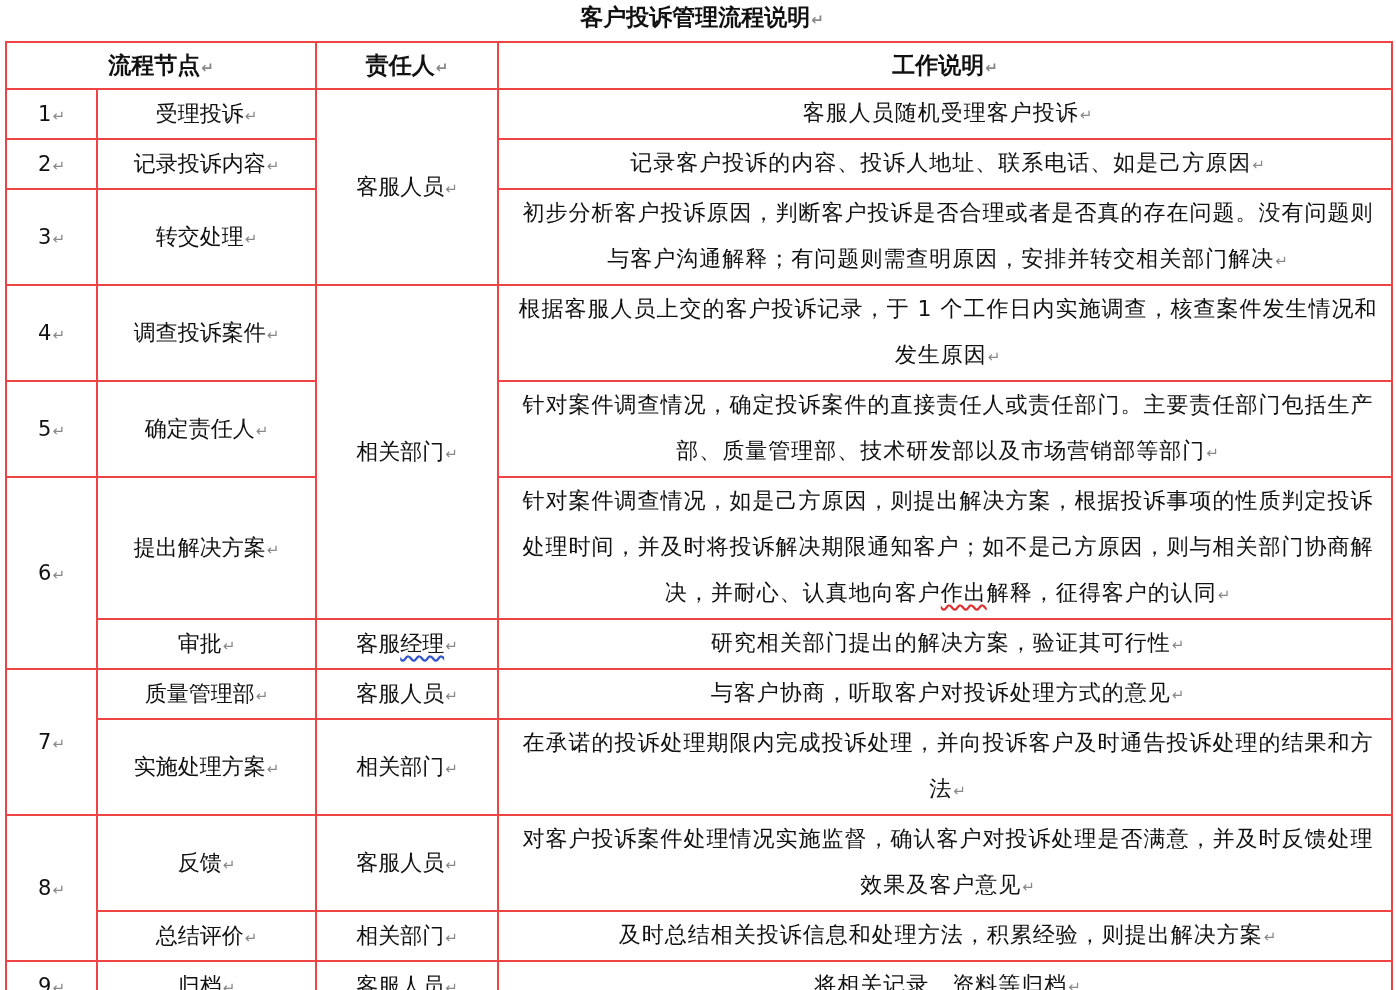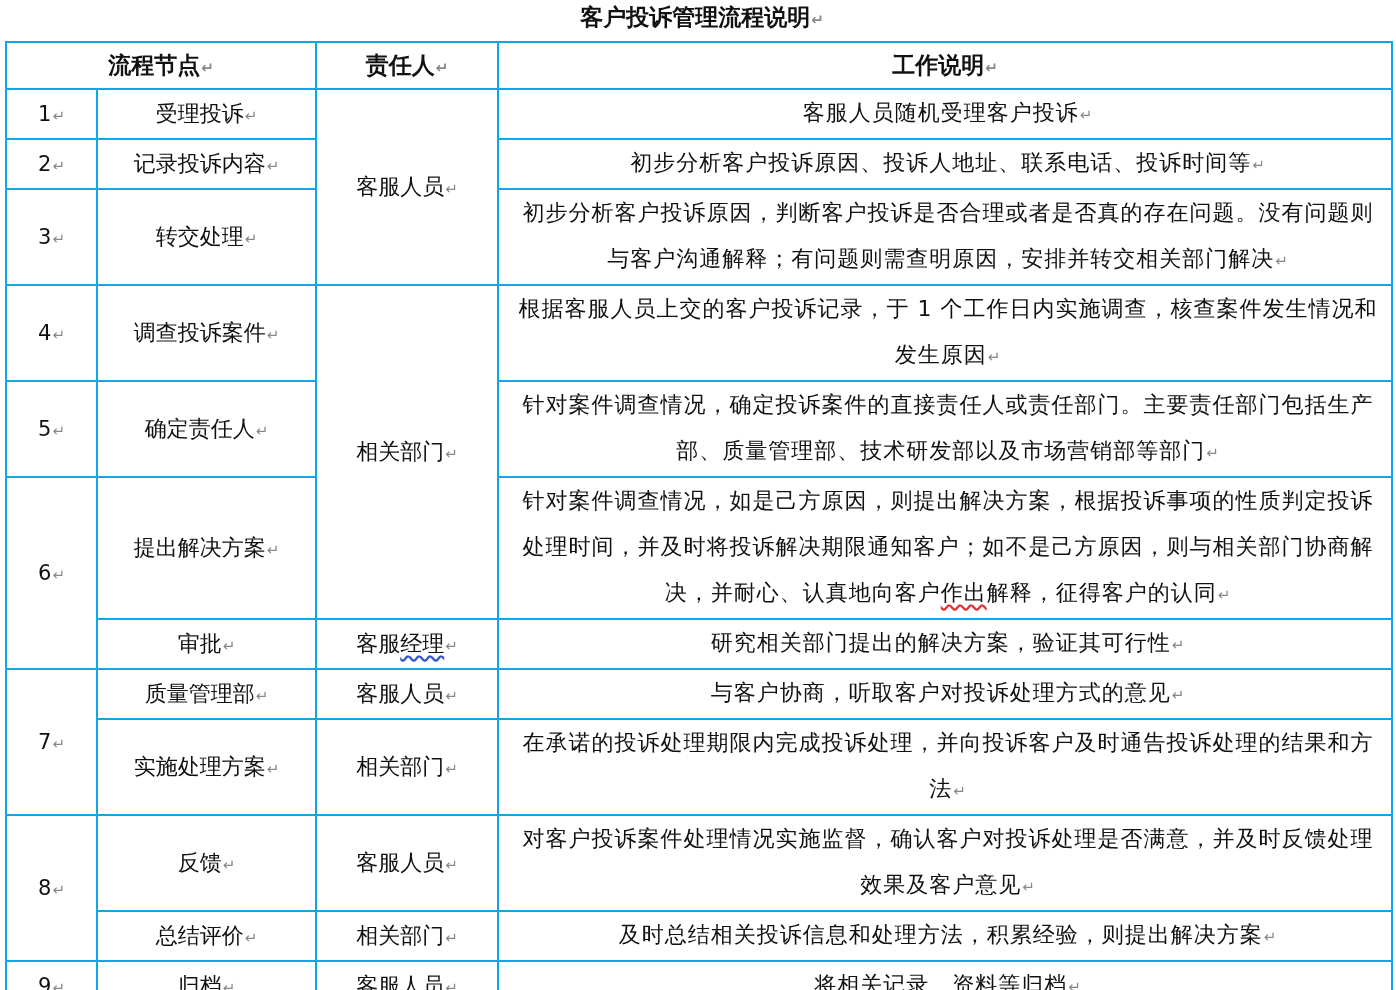--- a/index.html
+++ b/index.html
@@ -1,21 +1,21 @@
 <!DOCTYPE html>
 <html><head>
 <meta charset="utf-8">
 <style>
   html, body { margin:0; padding:0; background:#ffffff; }
   body { width:1396px; height:990px; position:relative; overflow:hidden;
          font-family: "DejaVu Sans", "Liberation Sans", sans-serif; color:#111; }
   .title { position:absolute; left:4px; top:0; width:1396px; height:36px;
            text-align:center; font-weight:bold; font-size:23px; line-height:34px; }
   table { position:absolute; left:5px; top:41px; border-collapse:collapse; table-layout:fixed; width:1386px; }
-  td, th { border:2px solid #0ea5e9; padding:0; vertical-align:middle; }
+  td, th { border:2px solid #ef4444; padding:0; vertical-align:middle; }
   th { font-size:23px; font-weight:bold; height:44px; text-align:center; }
   td { font-size:22px; }
   td.num { text-align:center; font-size:21px; }
   td.node, td.person { text-align:center;margin-left:28px; }
   td.desc { text-align:center; padding:0 10px 0 16px; line-height:46px; letter-spacing:1px; }
   .mark { color:#888; font-size:15px; margin-left:1px; }
   .sq-red { text-decoration: underline wavy #d33; text-underline-offset:4px; }
   .sq-blue { text-decoration: underline wavy #3355cc; text-underline-offset:4px; }
 </style>
 </head>
@@ -42,21 +42,21 @@
   <tr style="height:47px">
     <td class="num"><span>1</span><span class="mark">↵</span></td>
     <td class="node"><span>受理投诉</span><span class="mark">↵</span></td>
     <td class="person" rowspan="3"><span>客服人员</span><span class="mark">↵</span></td>
     <td class="desc"><span>客服人员随机受理客户投诉</span><span class="mark">↵</span></td>
   </tr>
 
   <tr style="height:48px">
     <td class="num"><span>2</span><span class="mark">↵</span></td>
     <td class="node"><span>记录投诉内容</span><span class="mark">↵</span></td>
-    <td class="desc"><span>初步分析客户投诉原因、投诉人地址、联系电话、投诉时间等</span><span class="mark">↵</span></td>
+    <td class="desc"><span>记录客户投诉的内容、投诉人地址、联系电话、如是己方原因</span><span class="mark">↵</span></td>
   </tr>
 
   <tr style="height:94px">
     <td class="num"><span>3</span><span class="mark">↵</span></td>
     <td class="node"><span>转交处理</span><span class="mark">↵</span></td>
     <td class="desc"><span>初步分析客户投诉原因，判断客户投诉是否合理或者是否真的存在问题。没有问题则与客户沟通解释；有问题则需查明原因，安排并转交相关部门解决</span><span class="mark">↵</span></td>
   </tr>
 
   <tr style="height:93px">
     <td class="num"><span>4</span><span class="mark">↵</span></td>

